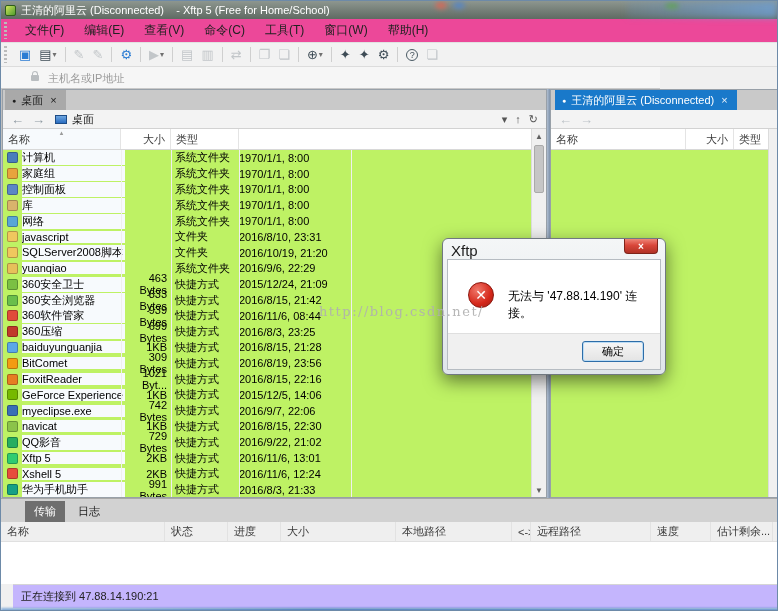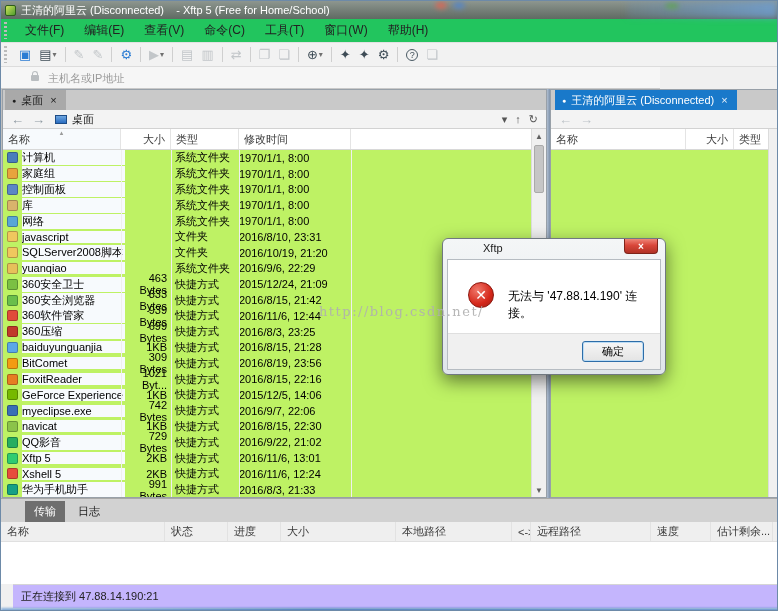--- a/index.html
+++ b/index.html
@@ -12,21 +12,21 @@
   .titlebar{position:absolute;left:0;top:0;width:778px;height:18px;
     background:linear-gradient(#8d968f,#5f6a62);display:flex;align-items:center;
     color:#fff;font-size:11px;padding-left:4px;white-space:pre;}
   .appicon{width:11px;height:11px;border-radius:2px;margin-right:5px;
     background:linear-gradient(135deg,#cfe45a,#4f9d2f);border:1px solid #2e5d1b;}
   .blurwash{position:absolute;right:0;top:0;width:150px;height:17px;z-index:60;
     background:linear-gradient(90deg,rgba(96,146,205,.15),rgba(110,160,215,.8));filter:blur(3px);}
   .smudge{position:absolute;z-index:61;filter:blur(2.5px);border-radius:50%;}
 
   
-  .menubar{position:absolute;left:0;top:18px;width:778px;height:24px;background:#22c55e;
+  .menubar{position:absolute;left:0;top:18px;width:778px;height:24px;background:#ec4899;
     border-bottom:1px solid #e2e2e2;display:flex;align-items:center;gap:20px;
     padding-left:24px;font-size:12px;color:#222;}
   .grip{position:absolute;left:3px;top:3px;bottom:3px;width:3px;
     background:repeating-linear-gradient(#bbb 0 2px,transparent 2px 4px);}
   .menu-item{cursor:default;}
 
   
   .toolbar{position:absolute;left:0;top:42px;width:778px;height:24px;background:#f2f2f2;
     border-bottom:1px solid #dcdcdc;display:flex;align-items:center;padding-left:14px;}
   .tbicon{font-size:13px;color:#3d4b55;padding:1px 4px;display:inline-flex;align-items:center;}
@@ -109,21 +109,21 @@
   .statusbar{position:absolute;left:12px;top:583px;width:778px;height:24px;background:#c4b5fd;
     border-top:1px solid #d5d5d5;display:flex;align-items:center;padding-left:8px;
     font-size:11px;color:#222;}
   .bottomstrip{position:absolute;left:0;top:607px;width:778px;height:4px;
     background:linear-gradient(90deg,#86add8,#4d7fbd 40%,#6d9bd0);filter:blur(1px);}
 
   
   .dialog{position:absolute;left:441px;top:237px;width:224px;height:137px;z-index:40;
     background:linear-gradient(#f4f6f7,#dfe5ea);border:1px solid #707880;border-radius:6px;
     box-shadow:0 6px 18px rgba(0,0,0,.5);}
-  .dlg-title{position:absolute;left:8px;top:3px;font-size:11px;color:#1c1c1c;margin-left:32px;}
+  .dlg-title{position:absolute;left:8px;top:3px;font-size:15px;color:#1c1c1c;}
   .dlg-close{position:absolute;right:7px;top:0;width:34px;height:15px;
     background:linear-gradient(#ef8578,#d9473a 45%,#b13226);border:1px solid #7e241a;
     border-top:none;border-radius:0 0 4px 4px;color:#fff;font-size:10px;font-weight:bold;
     display:flex;align-items:center;justify-content:center;}
   .dlg-body{position:absolute;left:4px;right:4px;top:20px;bottom:4px;background:#fff;
     border:1px solid #b6bcc2;}
   .dlg-content{position:absolute;left:0;right:0;top:0;bottom:36px;}
   .err-icon{position:absolute;left:20px;top:22px;width:26px;height:26px;border-radius:50%;
     background:radial-gradient(circle at 35% 30%,#f0796b,#d5271a 60%,#9d1f14);
     border:1px solid #8c150c;color:#fff;font-size:14px;font-weight:bold;
@@ -258,23 +258,20 @@
       <span class="hc cell-tint" style="width:118px;">
         <span class="sortmark">▴</span>
         <span>名称</span>
       </span>
       <span class="hc num" style="width:50px;">
           <span>大小</span>
         </span>
       <span class="hc" style="width:68px;">
           <span>类型</span>
         </span>
-      <span class="hc" style="width:112px;">
-          <span>修改时间</span>
-        </span>
       <span class="hc" style="flex:1;border-right:none;"></span>
     </div>
     <div class="plist" id="local-list">
       <span class="vline" style="left:118px;"></span>
       <span class="vline" style="left:168px;"></span>
       <span class="vline" style="left:236px;"></span>
       <span class="vline" style="left:348px;"></span>
 
   <div class="frow">
     <span class="fi" style="background: rgb(74, 126, 187);"></span>
@@ -354,21 +351,21 @@
     <span class="c-size">833 Bytes</span>
     <span class="c-type">快捷方式</span>
     <span class="c-mod">2016/8/15, 21:42</span>
   </div>
 
   <div class="frow">
     <span class="fi" style="background: rgb(224, 75, 58);"></span>
     <span class="c-name cell-tint">360软件管家</span>
     <span class="c-size">939 Bytes</span>
     <span class="c-type">快捷方式</span>
-    <span class="c-mod">2016/11/6, 12:44</span>
+    <span class="c-mod">2016/11/6, 08:44</span>
   </div>
 
   <div class="frow">
     <span class="fi" style="background: rgb(192, 57, 43);"></span>
     <span class="c-name cell-tint">360压缩</span>
     <span class="c-size">699 Bytes</span>
     <span class="c-type">快捷方式</span>
     <span class="c-mod">2016/8/3, 23:25</span>
   </div>
 

